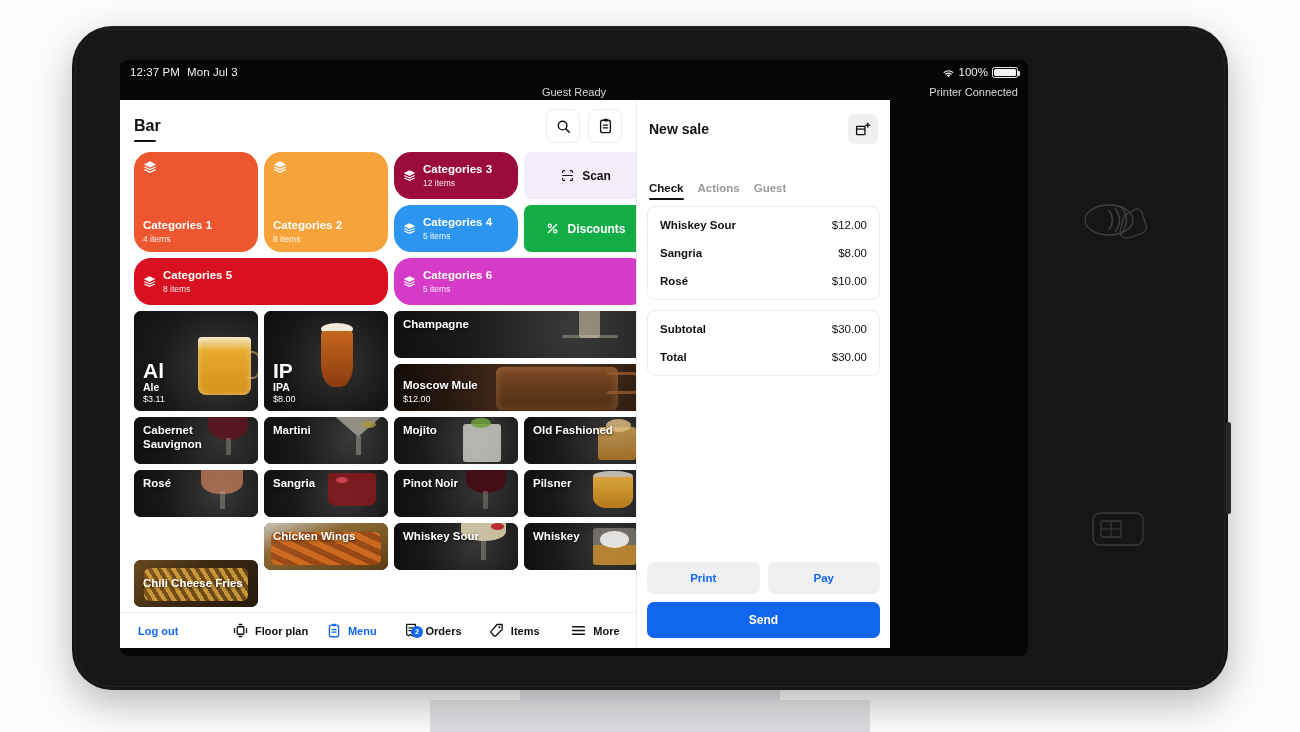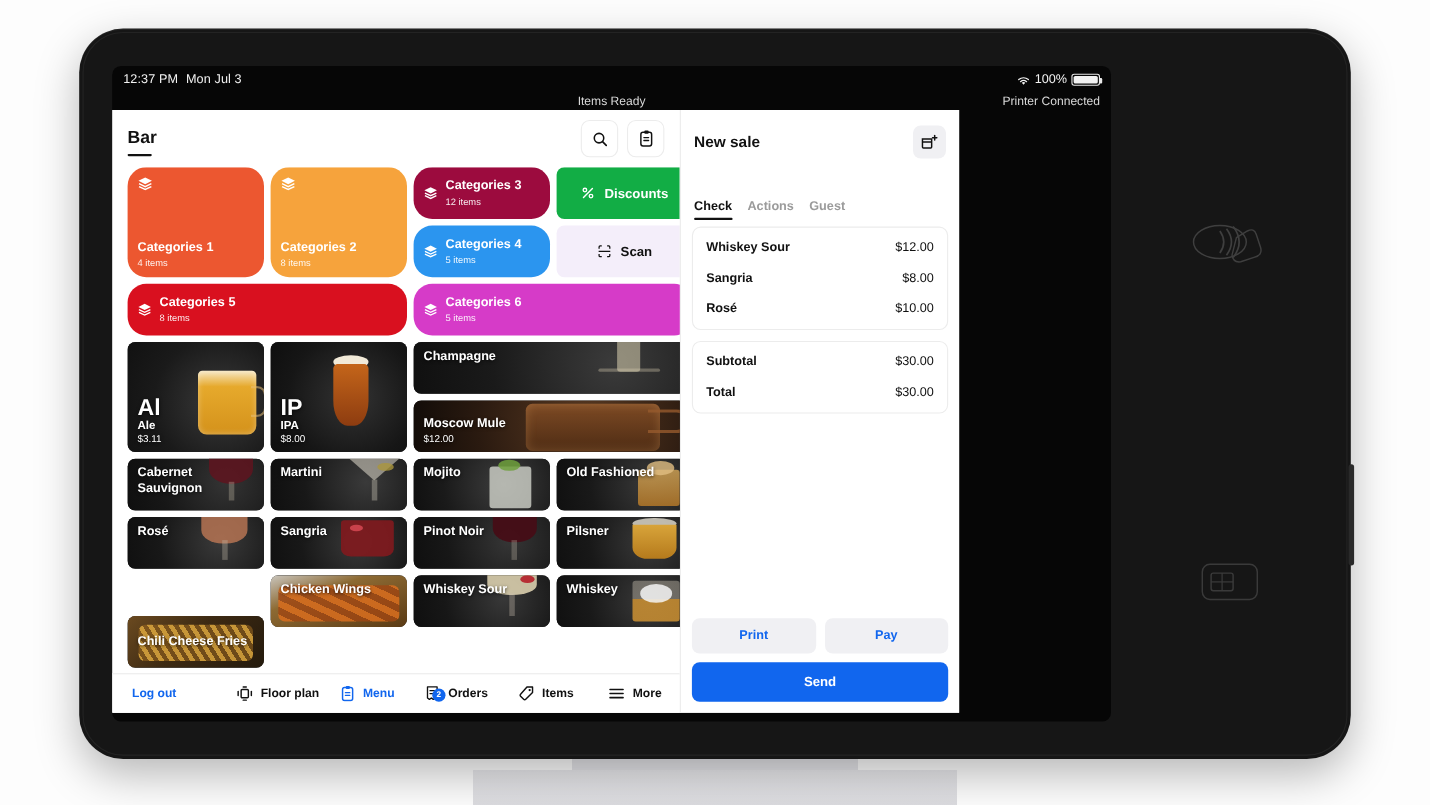--- a/index.html
+++ b/index.html
@@ -30,21 +30,21 @@
     border-radius: 40px;
     box-shadow: 0 14px 40px rgba(0,0,0,.28), inset 0 1px 0 rgba(255,255,255,.07);
   }
   .device::after{
     content:""; position:absolute; inset:3px; border-radius:37px;
     border:1px solid rgba(255,255,255,.06); pointer-events:none;
   }
 
   
   .screen {
-    position: absolute; left: 30px; top: 34px; width: 908px; height: 596px;
+    position: absolute; left: 48px; top: 34px; width: 908px; height: 596px;
     background: #060606; border-radius: 8px; overflow: hidden;
   }
 
   
   .statusbar { position:absolute; left:0; top:0; width:100%; height:64px; color:#f2f2f2; }
   .sb-left  { position:absolute; left:10px; top:6px; font-size:11.5px; letter-spacing:.1px; display:flex; gap:7px;}
   .sb-right { position:absolute; right:10px; top:6px; font-size:11.5px; display:flex; align-items:center; gap:4px;}
   .sb-mid   { position:absolute; left:0; right:0; top:26px; text-align:center; font-size:11px; color:#d8d8d8;}
   .sb-printer { position:absolute; right:10px; top:26px; font-size:11px; color:#d8d8d8;}
   .wifi-ico { width:13px; height:11px; display:inline-block; position:relative; top:1px;}
@@ -208,21 +208,21 @@
           <svg class="wifi-ico" viewBox="0 0 16 12">
             <path d="M8 10.5 l2-2.4 a3 3 0 0 0 -4 0 z" fill="#f2f2f2"></path>
             <path d="M2.6 4.6 a8.5 8.5 0 0 1 10.8 0" fill="none" stroke="#f2f2f2" stroke-width="1.4" stroke-linecap="round"></path>
             <path d="M4.6 6.9 a5.4 5.4 0 0 1 6.8 0" fill="none" stroke="#f2f2f2" stroke-width="1.4" stroke-linecap="round"></path>
           </svg>
           <span>100%</span>
           <span class="batt">
               <i></i>
             </span>
         </div>
-        <div class="sb-mid">Items Ready</div>
+        <div class="sb-mid">Guest Ready</div>
         <div class="sb-printer">Printer Connected</div>
       </div>
 
       <div class="app">
 
         <div class="app-left">
 
           <div class="left-header">
             <div class="bar-title">Bar</div>
             <div class="hdr-btns">
@@ -285,37 +285,37 @@
                     <path d="M1.6 11 L8 14 L14.4 11" fill="none" stroke="#fff" stroke-width="1.5"></path>
                   </svg>
                   <div class="txt">
                     <div class="cat-name">Categories 4</div>
                     <div class="cat-sub">5 items</div>
                   </div>
                 </div>
               </div>
 
               <div style="flex:0 0 124px;display:flex;flex-direction:column;gap:6px;">
-                <div class="pill" style="background:#12ad45;color:#fff;">
-                  <svg width="13" height="13" viewBox="0 0 16 16">
-                    <line x1="3" y1="13" x2="13" y2="3" stroke="#fff" stroke-width="1.6" stroke-linecap="round"></line>
-                    <circle cx="4.6" cy="4.6" r="2" fill="none" stroke="#fff" stroke-width="1.5"></circle>
-                    <circle cx="11.4" cy="11.4" r="2" fill="none" stroke="#fff" stroke-width="1.5"></circle>
-                  </svg>
-                  <span>Discounts</span>
-                </div>
                 <div class="pill" style="background:#f4eefa;color:#111;">
                   <svg width="13" height="13" viewBox="0 0 16 16">
                     <path d="M2 5 V3.2 A1.2 1.2 0 0 1 3.2 2 H5" fill="none" stroke="#111" stroke-width="1.4"></path>
                     <path d="M14 5 V3.2 A1.2 1.2 0 0 0 12.8 2 H11" fill="none" stroke="#111" stroke-width="1.4"></path>
                     <path d="M2 11 V12.8 A1.2 1.2 0 0 0 3.2 14 H5" fill="none" stroke="#111" stroke-width="1.4"></path>
                     <path d="M14 11 V12.8 A1.2 1.2 0 0 1 12.8 14 H11" fill="none" stroke="#111" stroke-width="1.4"></path>
                     <line x1="1.5" y1="8" x2="14.5" y2="8" stroke="#111" stroke-width="1.5"></line>
                   </svg>
                   <span>Scan</span>
+                </div>
+                <div class="pill" style="background:#12ad45;color:#fff;">
+                  <svg width="13" height="13" viewBox="0 0 16 16">
+                    <line x1="3" y1="13" x2="13" y2="3" stroke="#fff" stroke-width="1.6" stroke-linecap="round"></line>
+                    <circle cx="4.6" cy="4.6" r="2" fill="none" stroke="#fff" stroke-width="1.5"></circle>
+                    <circle cx="11.4" cy="11.4" r="2" fill="none" stroke="#fff" stroke-width="1.5"></circle>
+                  </svg>
+                  <span>Discounts</span>
                 </div>
               </div>
             </div>
 
             <div class="row">
               <div class="cat cat-sm" style="flex:0 0 254px;background:#d9101f;">
                 <svg class="stack" width="13" height="13" viewBox="0 0 16 16">
                   <path d="M8 1.5 L15 5 L8 8.5 L1 5 Z" fill="#fff"></path>
                   <path d="M1.6 8 L8 11 L14.4 8" fill="none" stroke="#fff" stroke-width="1.5"></path>
                   <path d="M1.6 11 L8 14 L14.4 11" fill="none" stroke="#fff" stroke-width="1.5"></path>

